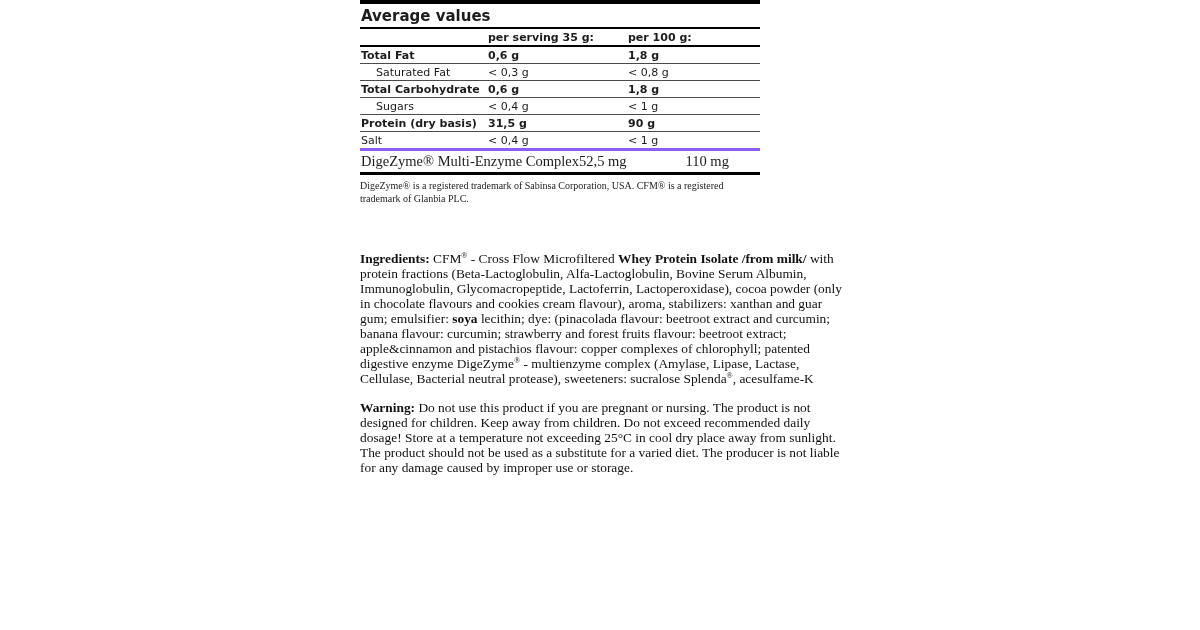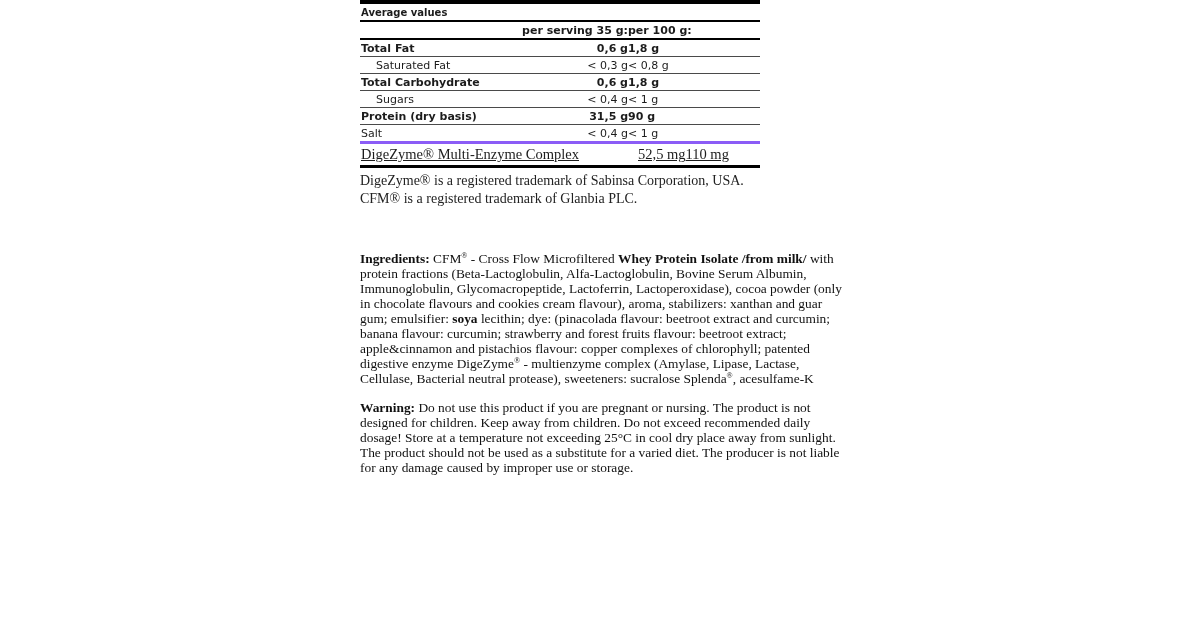--- a/index.html
+++ b/index.html
@@ -16,53 +16,52 @@
   
   .nutrition-table {
     position: absolute;
     left: 360px;
     top: 0;
     width: 400px;
   }
   .top-bar { height: 4px; background: #000; }
   .table-title {
     font-weight: bold;
-    font-size: 10px;
+    font-size: 15px;
     padding: 3px 2px 2px 1px;
     border-bottom: 2px solid #000;
   }
   .row { display: flex; align-items: center; }
   .row .col1 { flex: 1; padding-left: 1px; white-space: nowrap; }
-  .row .col2 { width: 140px; text-align: right; white-space: nowrap; }
+  .row .col2 { width: 140px; white-space: nowrap; }
   .row .col3 { width: 132px; text-align: left; padding-right: 6px; box-sizing: border-box; white-space: nowrap; }
   .header-row {
     height: 16px;
     font-size: 11px;
     font-weight: bold;
     border-bottom: 2px solid #000;
   }
   .data-row {
     height: 16px;
     font-size: 11px;
     border-bottom: 1px solid #4a4a4a;
   }
   .bold-row { font-weight: bold; }
   .indent-row .col1 { padding-left: 16px; }
   .salt-row { border-bottom: 3px solid #8b5cf6; }
   .enzyme-row {
     height: 21px;
     font-family: "Liberation Serif", serif;
     font-size: 14.5px;
     border-bottom: 3px solid #000;
-    text-decoration: underline;
   }
   .enzyme-row .col3 { width: 96px; }
   .footnote {
     font-family: "Liberation Serif", serif;
-    font-size: 14px;
+    font-size: 10px;
     line-height: 1.3;
     margin-top: 4px;
     width: 406px;
     color: #222;
   }
 
   
   .text-block {
     position: absolute;
     left: 360px;

